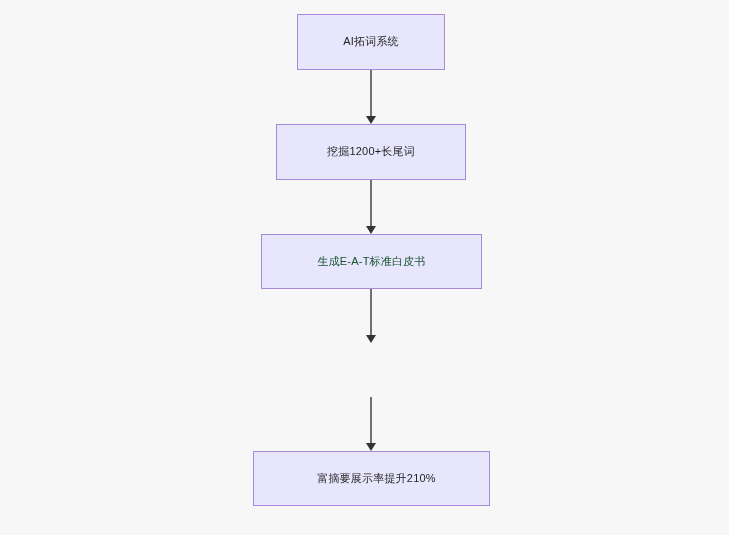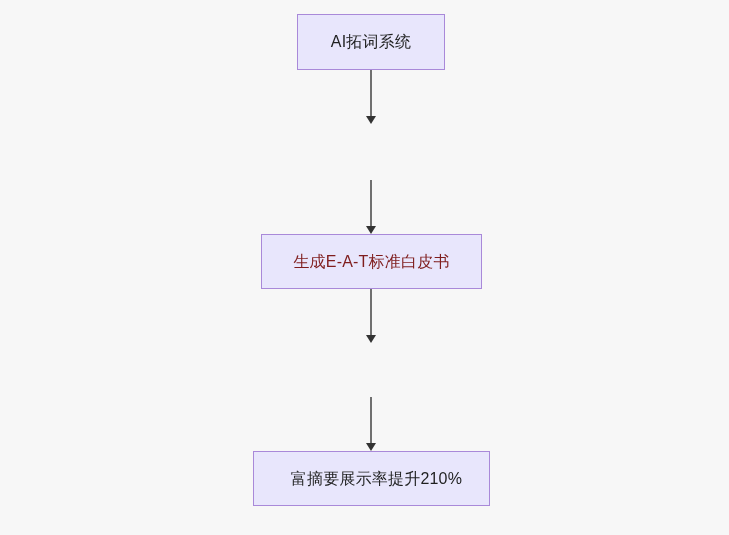--- a/index.html
+++ b/index.html
@@ -23,21 +23,21 @@
     position: absolute;
     box-sizing: border-box;
     background: #e8e6fc;
     border: 1px solid #a989d9;
     border-radius: 0px;
     display: flex;
     align-items: center;
     justify-content: center;
   }
   .node-label {
-    font-size: 16px;
+    font-size: 11px;
     line-height: 1.25;
     color: #1f2020;
     letter-spacing: 0.2px;
     white-space: nowrap;
     text-align: center;
     user-select: none;
   }
   .edge {
     position: absolute;
     width: 0;
@@ -79,20 +79,23 @@
     <div class="edge-arrow" style="top: 46px; border-top-color: rgb(51, 51, 51);"></div>
   </div>
   <div class="edge" style="left: 371px; top: 397px; height: 54px;">
     <div class="edge-line" style="height: 47px; background: rgb(112, 112, 112);"></div>
     <div class="edge-arrow" style="top: 46px; border-top-color: rgb(51, 51, 51);"></div>
   </div>
 
   <div class="node" style="left: 297px; top: 14px; width: 148px; height: 56px; background: rgb(232, 230, 252); border-color: rgb(169, 137, 217);">
     <span class="node-label" style="color: rgb(31, 32, 32);">AI拓词系统</span>
   </div>
+  <div class="node" style="left: 276px; top: 124px; width: 190px; height: 56px; background: rgb(232, 230, 252); border-color: rgb(169, 137, 217);">
+    <span class="node-label" style="color: rgb(31, 32, 32);">挖掘1200+长尾词</span>
+  </div>
   <div class="node" style="left: 261px; top: 234px; width: 221px; height: 55px; background: rgb(232, 230, 252); border-color: rgb(169, 137, 217);">
-    <span class="node-label" style="color: #7f1d1d;">生成E-A-T标准白皮书</span>
+    <span class="node-label" style="color: #14532d;">生成E-A-T标准白皮书</span>
   </div>
   <div class="node" style="left: 253px; top: 451px; width: 237px; height: 55px; background: rgb(232, 230, 252); border-color: rgb(169, 137, 217); padding-left: 10px;">
     <span class="node-label" style="color: rgb(31, 32, 32);">富摘要展示率提升210%</span>
   </div>
 
 </div>
 
 </body></html>

